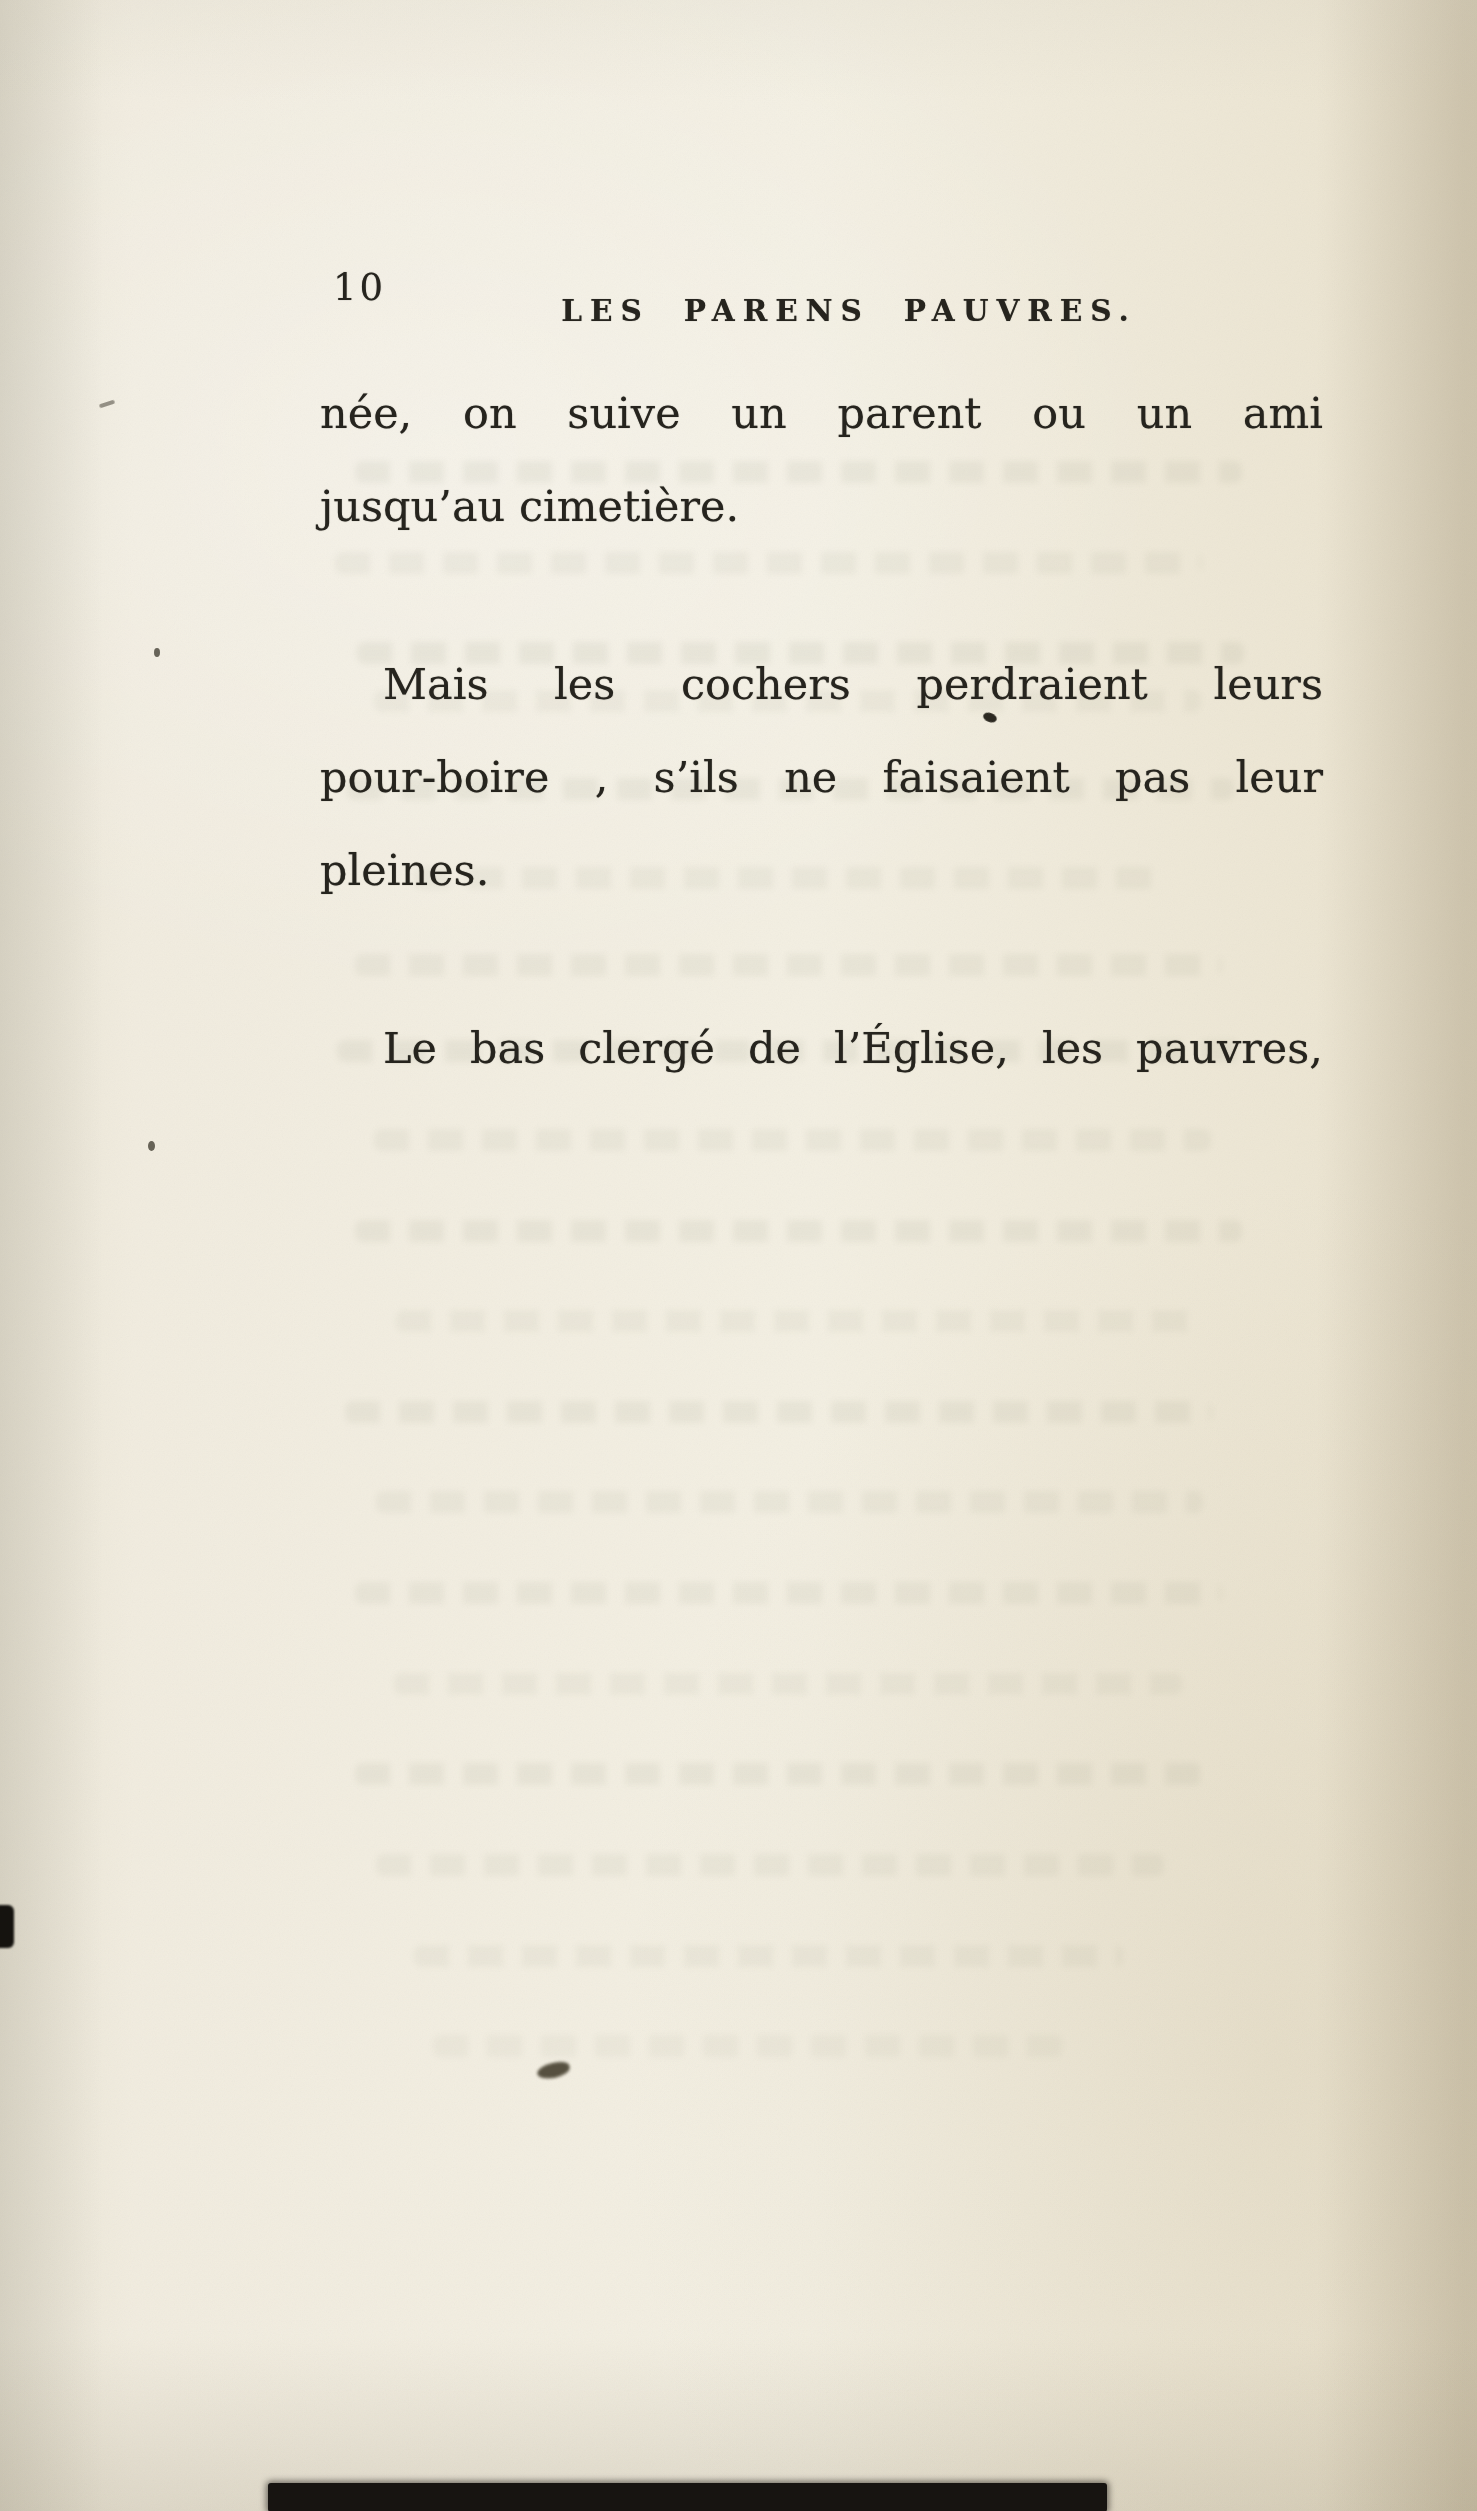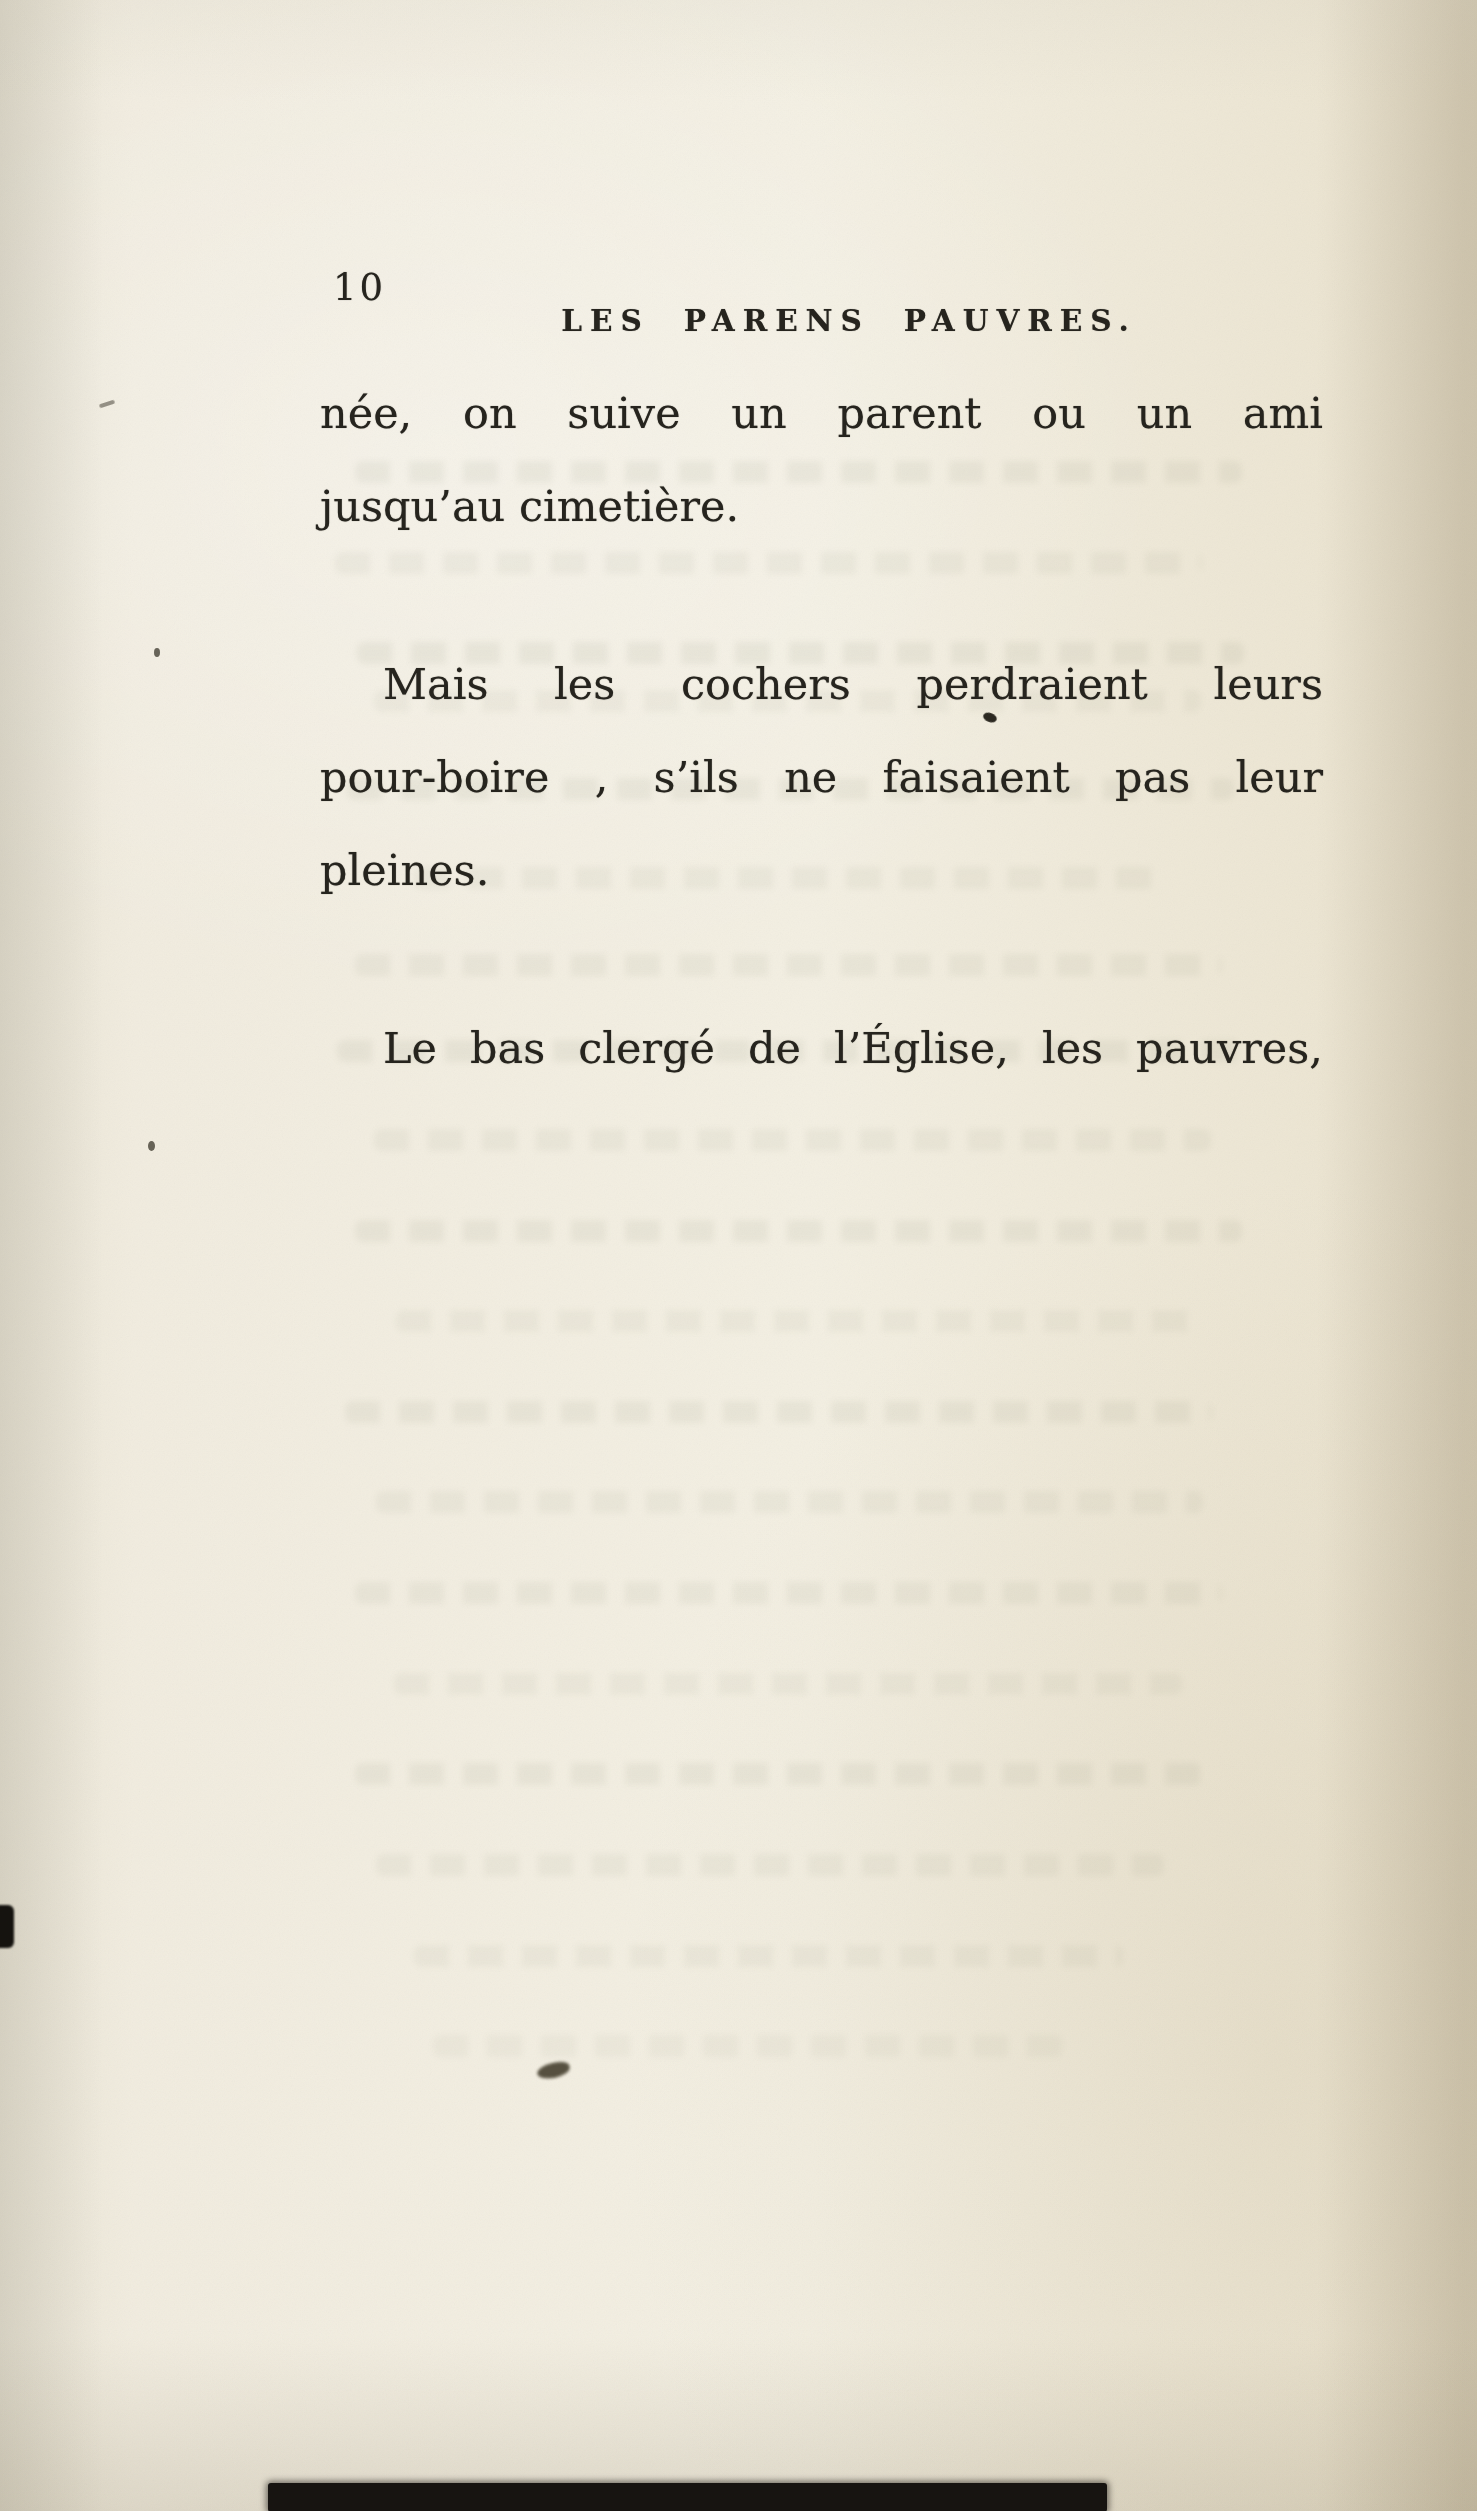--- a/index.html
+++ b/index.html
@@ -23,21 +23,21 @@
   .ghost{
     position:absolute;height:21.7px;filter:blur(3px);border-radius:7.9px;
     background:repeating-linear-gradient(90deg, rgba(122,126,102,0.65) 0 35px, rgba(122,126,102,0) 35px 54px);
   }
   .grain{z-index:2;}
   .header-pagenum{
     position:absolute;left:333px;top:266px;font-size:37px;letter-spacing:3px;
     text-shadow:0 0 1px rgba(38,36,30,0.5);z-index:10;
   }
   .header-title{
-    position:absolute;left:849px;top:303px;transform:translateX(-50%);
+    position:absolute;left:849px;top:293px;transform:translateX(-50%);
     font-size:29.6px;font-weight:700;letter-spacing:7.9px;word-spacing:15.8px;
     white-space:nowrap;text-shadow:0 0 1px rgba(38,36,30,0.45);z-index:10;
   }
   .text-block{
     position:absolute;left:320px;top:367px;width:1003px;font-size:43px;z-index:10;
   }
   .para{margin:0 0 85px 0;}
   .line{
     height:93px;line-height:93px;
     text-shadow:0 0 1px rgba(38,36,30,0.55);

